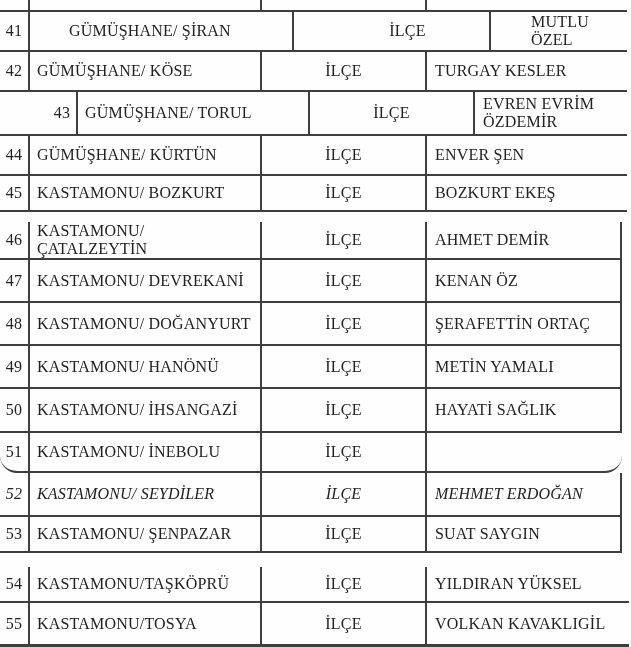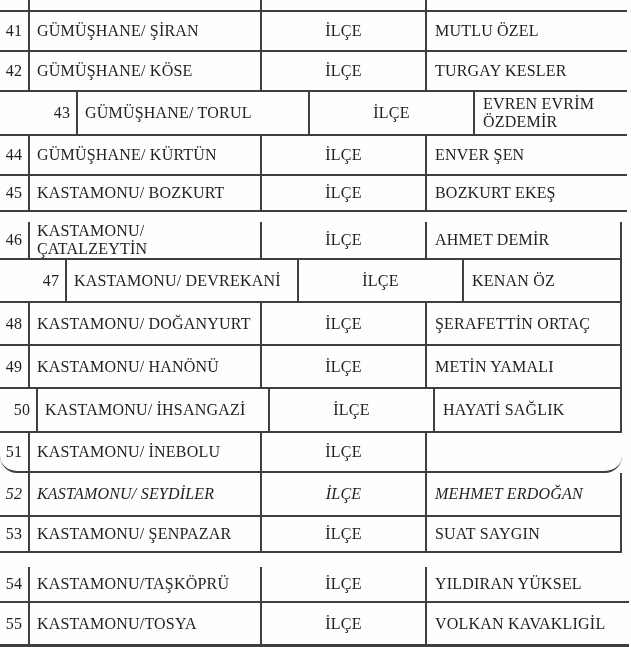--- a/index.html
+++ b/index.html
@@ -45,21 +45,21 @@
 
 <div class="page">
   <div id="table-root">
       <div class="seg seg0">
         <div class="trow partial-row">
           <div class="cell c-no"></div>
           <div class="cell c-district"></div>
           <div class="cell c-type"></div>
           <div class="cell c-name"></div>
         </div>
-        <div class="trow" style="height: 38px;">
+        <div class="trow" style="height: 38px; gap: 32px;">
           <div class="cell c-no">41</div>
           <div class="cell c-district">GÜMÜŞHANE/ ŞİRAN</div>
           <div class="cell c-type">İLÇE</div>
           <div class="cell c-name">MUTLU ÖZEL</div>
         </div>
         <div class="trow" style="height: 38px;">
           <div class="cell c-no">42</div>
           <div class="cell c-district">GÜMÜŞHANE/ KÖSE</div>
           <div class="cell c-type">İLÇE</div>
           <div class="cell c-name">TURGAY KESLER</div>
@@ -86,39 +86,39 @@
       </div>
       <div class="scan-gap gap1"></div>
       <div class="seg seg1">
         <div class="trow" style="height: 36px;">
           <div class="cell c-no">46</div>
           <div class="cell c-district">KASTAMONU/
 ÇATALZEYTİN</div>
           <div class="cell c-type">İLÇE</div>
           <div class="cell c-name">AHMET DEMİR</div>
         </div>
-        <div class="trow" style="height: 41px; padding-left: 37px;">
+        <div class="trow" style="height: 41px;">
           <div class="cell c-no">47</div>
           <div class="cell c-district">KASTAMONU/ DEVREKANİ</div>
           <div class="cell c-type">İLÇE</div>
           <div class="cell c-name">KENAN ÖZ</div>
         </div>
         <div class="trow" style="height: 41px;">
           <div class="cell c-no">48</div>
           <div class="cell c-district">KASTAMONU/ DOĞANYURT</div>
           <div class="cell c-type">İLÇE</div>
           <div class="cell c-name">ŞERAFETTİN ORTAÇ</div>
         </div>
         <div class="trow" style="height: 41px;">
           <div class="cell c-no">49</div>
           <div class="cell c-district">KASTAMONU/ HANÖNÜ</div>
           <div class="cell c-type">İLÇE</div>
           <div class="cell c-name">METİN YAMALI</div>
         </div>
-        <div class="trow" style="height: 42px; padding-left: 8px;">
+        <div class="trow" style="height: 42px;">
           <div class="cell c-no">50</div>
           <div class="cell c-district">KASTAMONU/ İHSANGAZİ</div>
           <div class="cell c-type">İLÇE</div>
           <div class="cell c-name">HAYATİ SAĞLIK</div>
         </div>
         <div class="trow" style="height: 38px; border-radius: 17px;">
           <div class="cell c-no">51</div>
           <div class="cell c-district">KASTAMONU/ İNEBOLU</div>
           <div class="cell c-type">İLÇE</div>
         </div>

